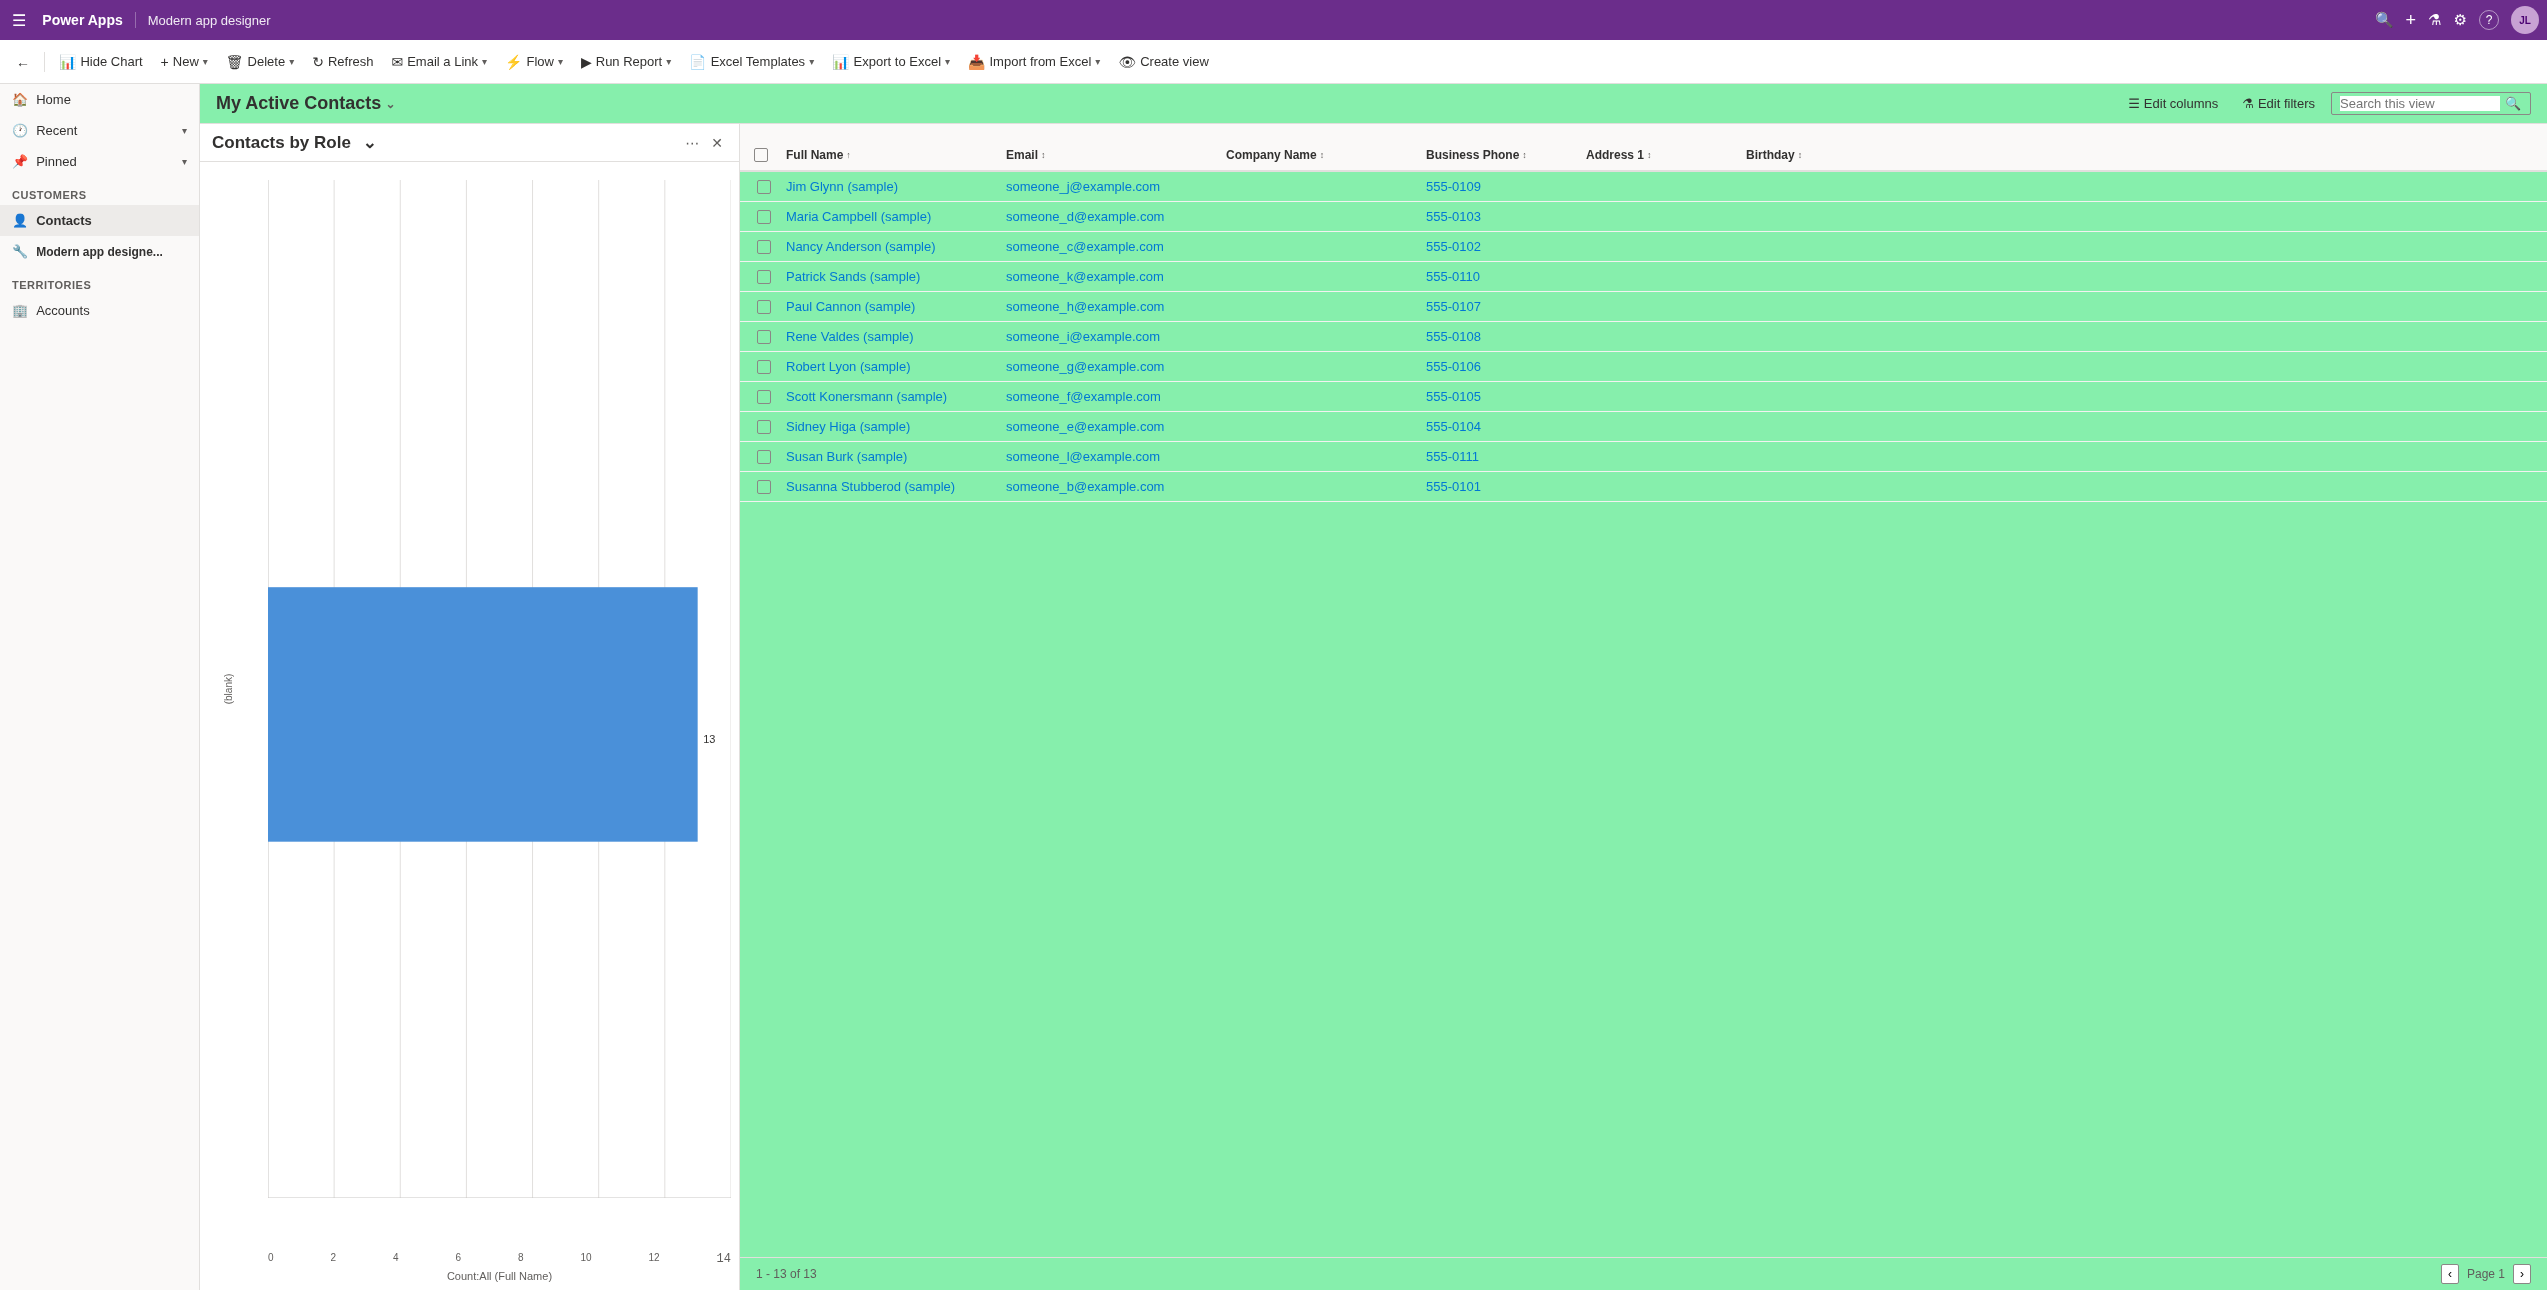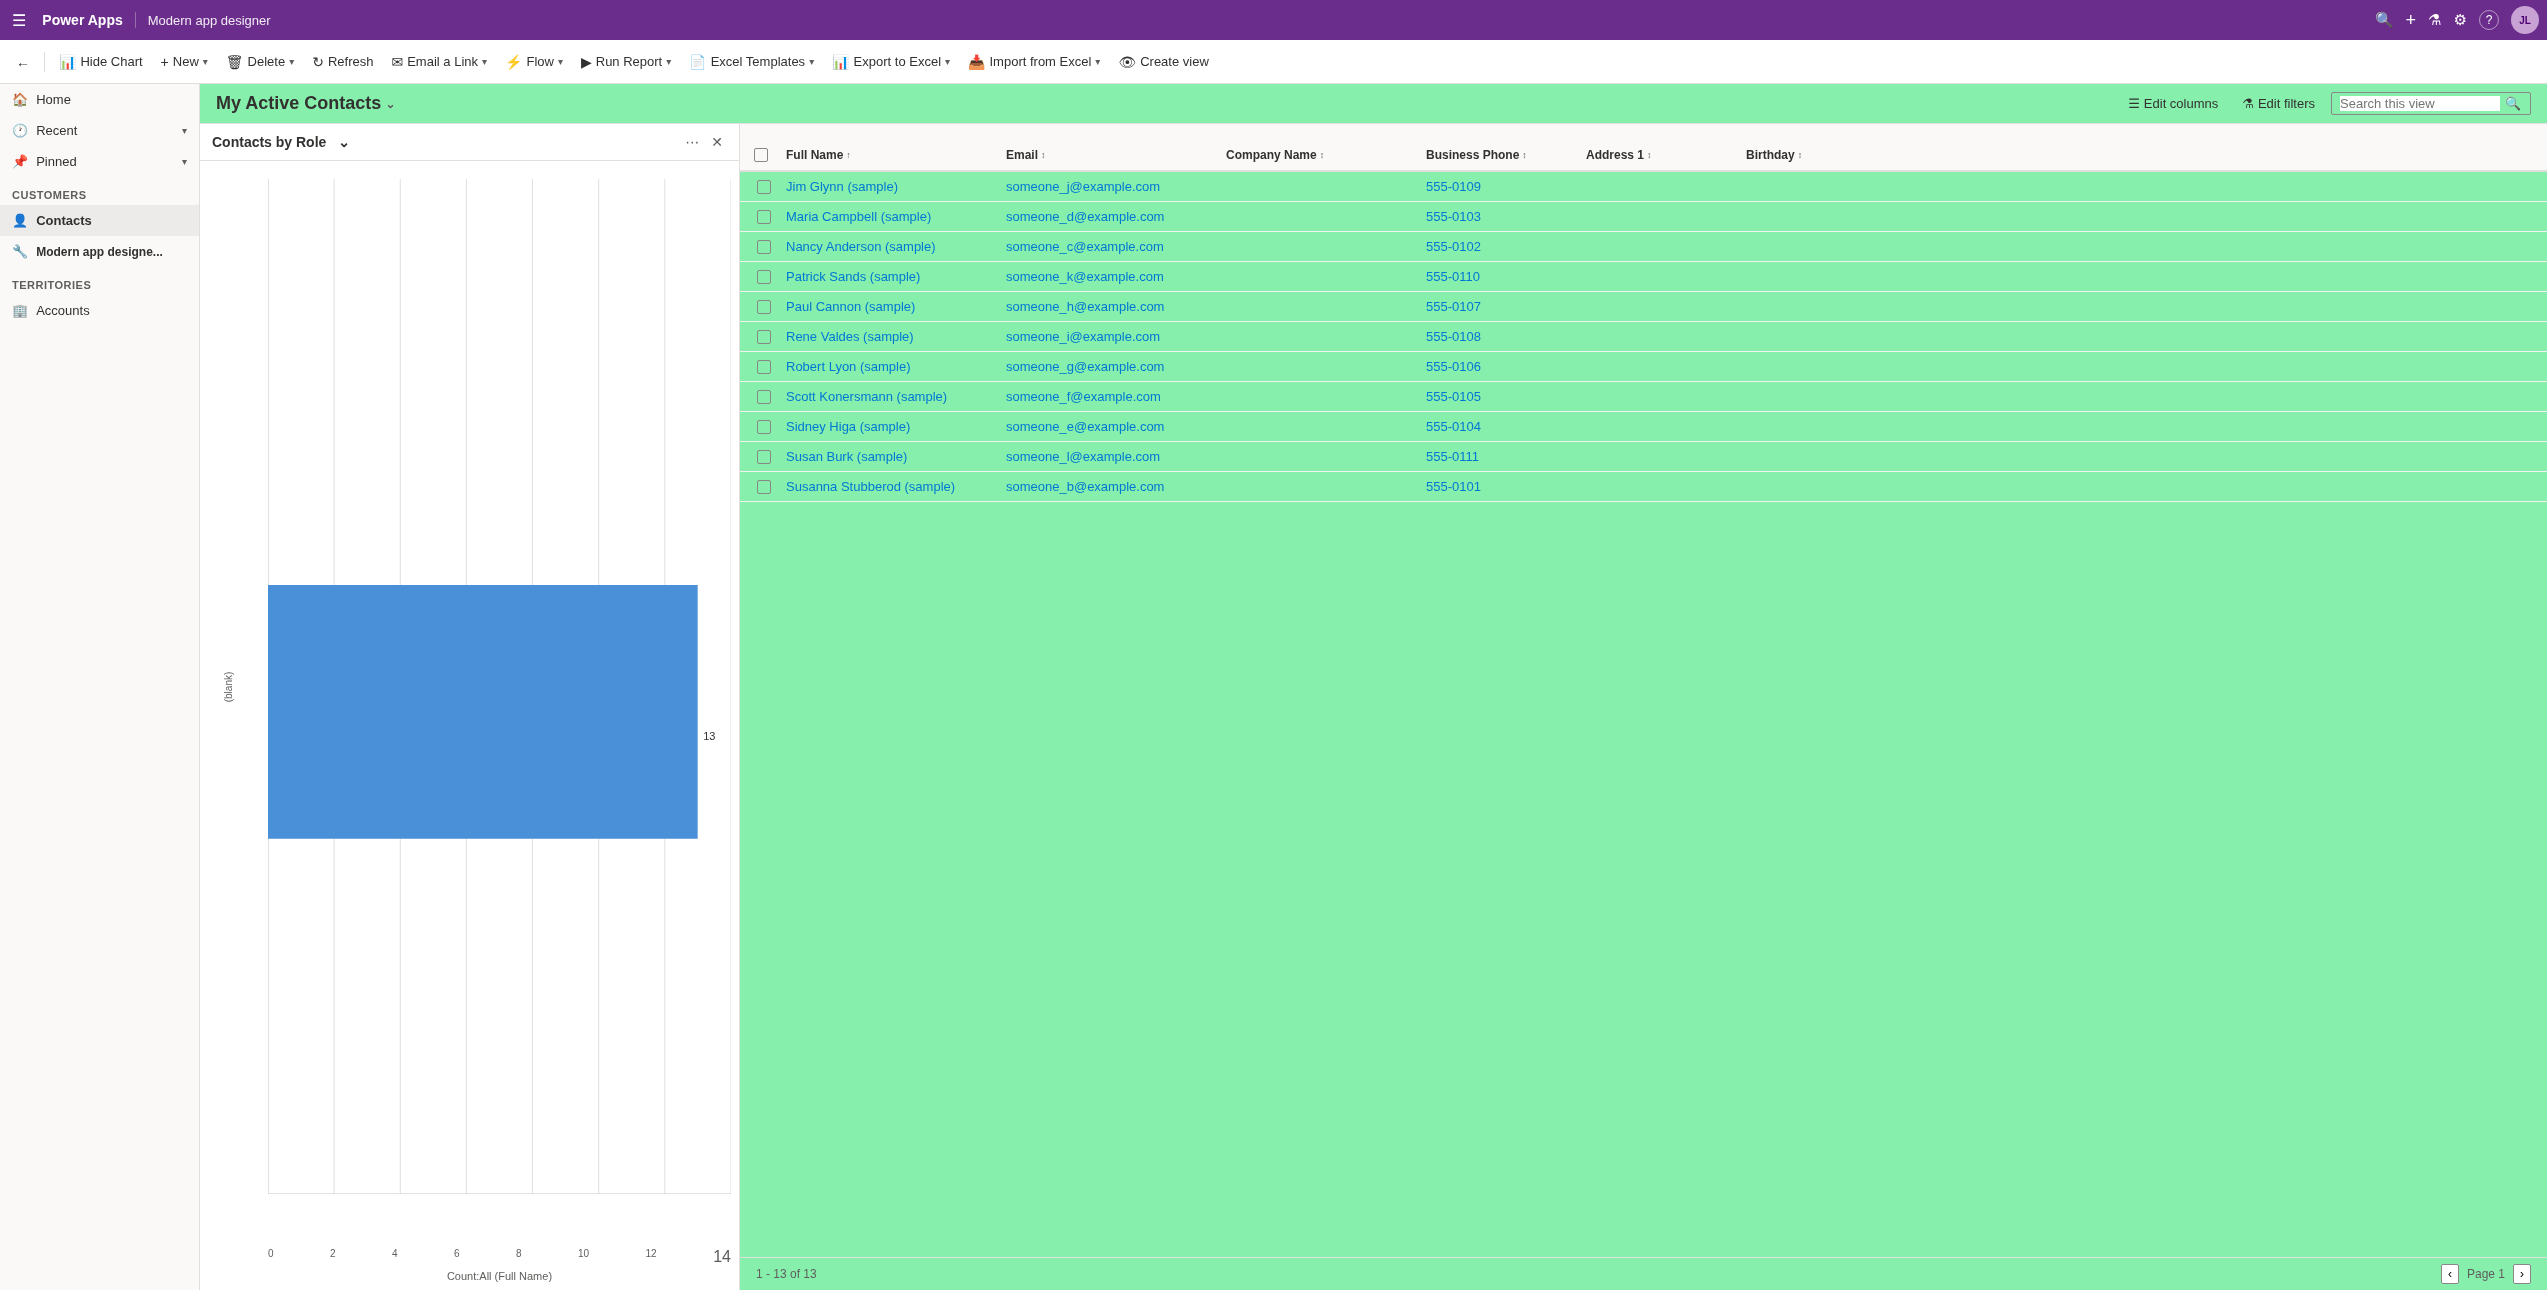--- a/index.html
+++ b/index.html
@@ -170,21 +170,21 @@
       display: flex;
       align-items: center;
       padding: 8px 12px;
       border-bottom: 1px solid #e1dfdd;
       gap: 8px;
     }
     .chart-title-btn {
       display: flex;
       align-items: center;
       gap: 12px;
-      font-size: 14px;
+      font-size: 17px;
       color: #323130;
       background: none;
       border: none;
       cursor: pointer;
       font-weight: 600;
     }
     .chart-header-actions { margin-left: auto; display: flex; gap: 4px; }
     .chart-header-icon { cursor: pointer; color: #605e5c; font-size: 14px; padding: 2px 4px; }
     .chart-body {
       flex: 1;
@@ -451,21 +451,21 @@
             </div>
 
             <div style="display:flex;justify-content:space-between;margin-left:60px;padding-top:4px;">
               <span style="font-size:10px;color:#605e5c;">0</span>
               <span style="font-size:10px;color:#605e5c;">2</span>
               <span style="font-size:10px;color:#605e5c;">4</span>
               <span style="font-size:10px;color:#605e5c;">6</span>
               <span style="font-size:10px;color:#605e5c;">8</span>
               <span style="font-size:10px;color:#605e5c;">10</span>
               <span style="font-size:10px;color:#605e5c;">12</span>
-              <span style="font-size:16px;color:#605e5c;">14</span>
+              <span style="font-size:12px;color:#605e5c;font-family:Liberation Mono, monospace;">14</span>
             </div>
             <div style="text-align:center;font-size:11px;color:#605e5c;margin-top:4px;margin-left:60px;">Count:All (Full Name)</div>
           </div>
         </div>
       </div>
 
       <div class="grid-panel">
 
         <div class="grid-header-row">
           <div class="grid-col-header">

